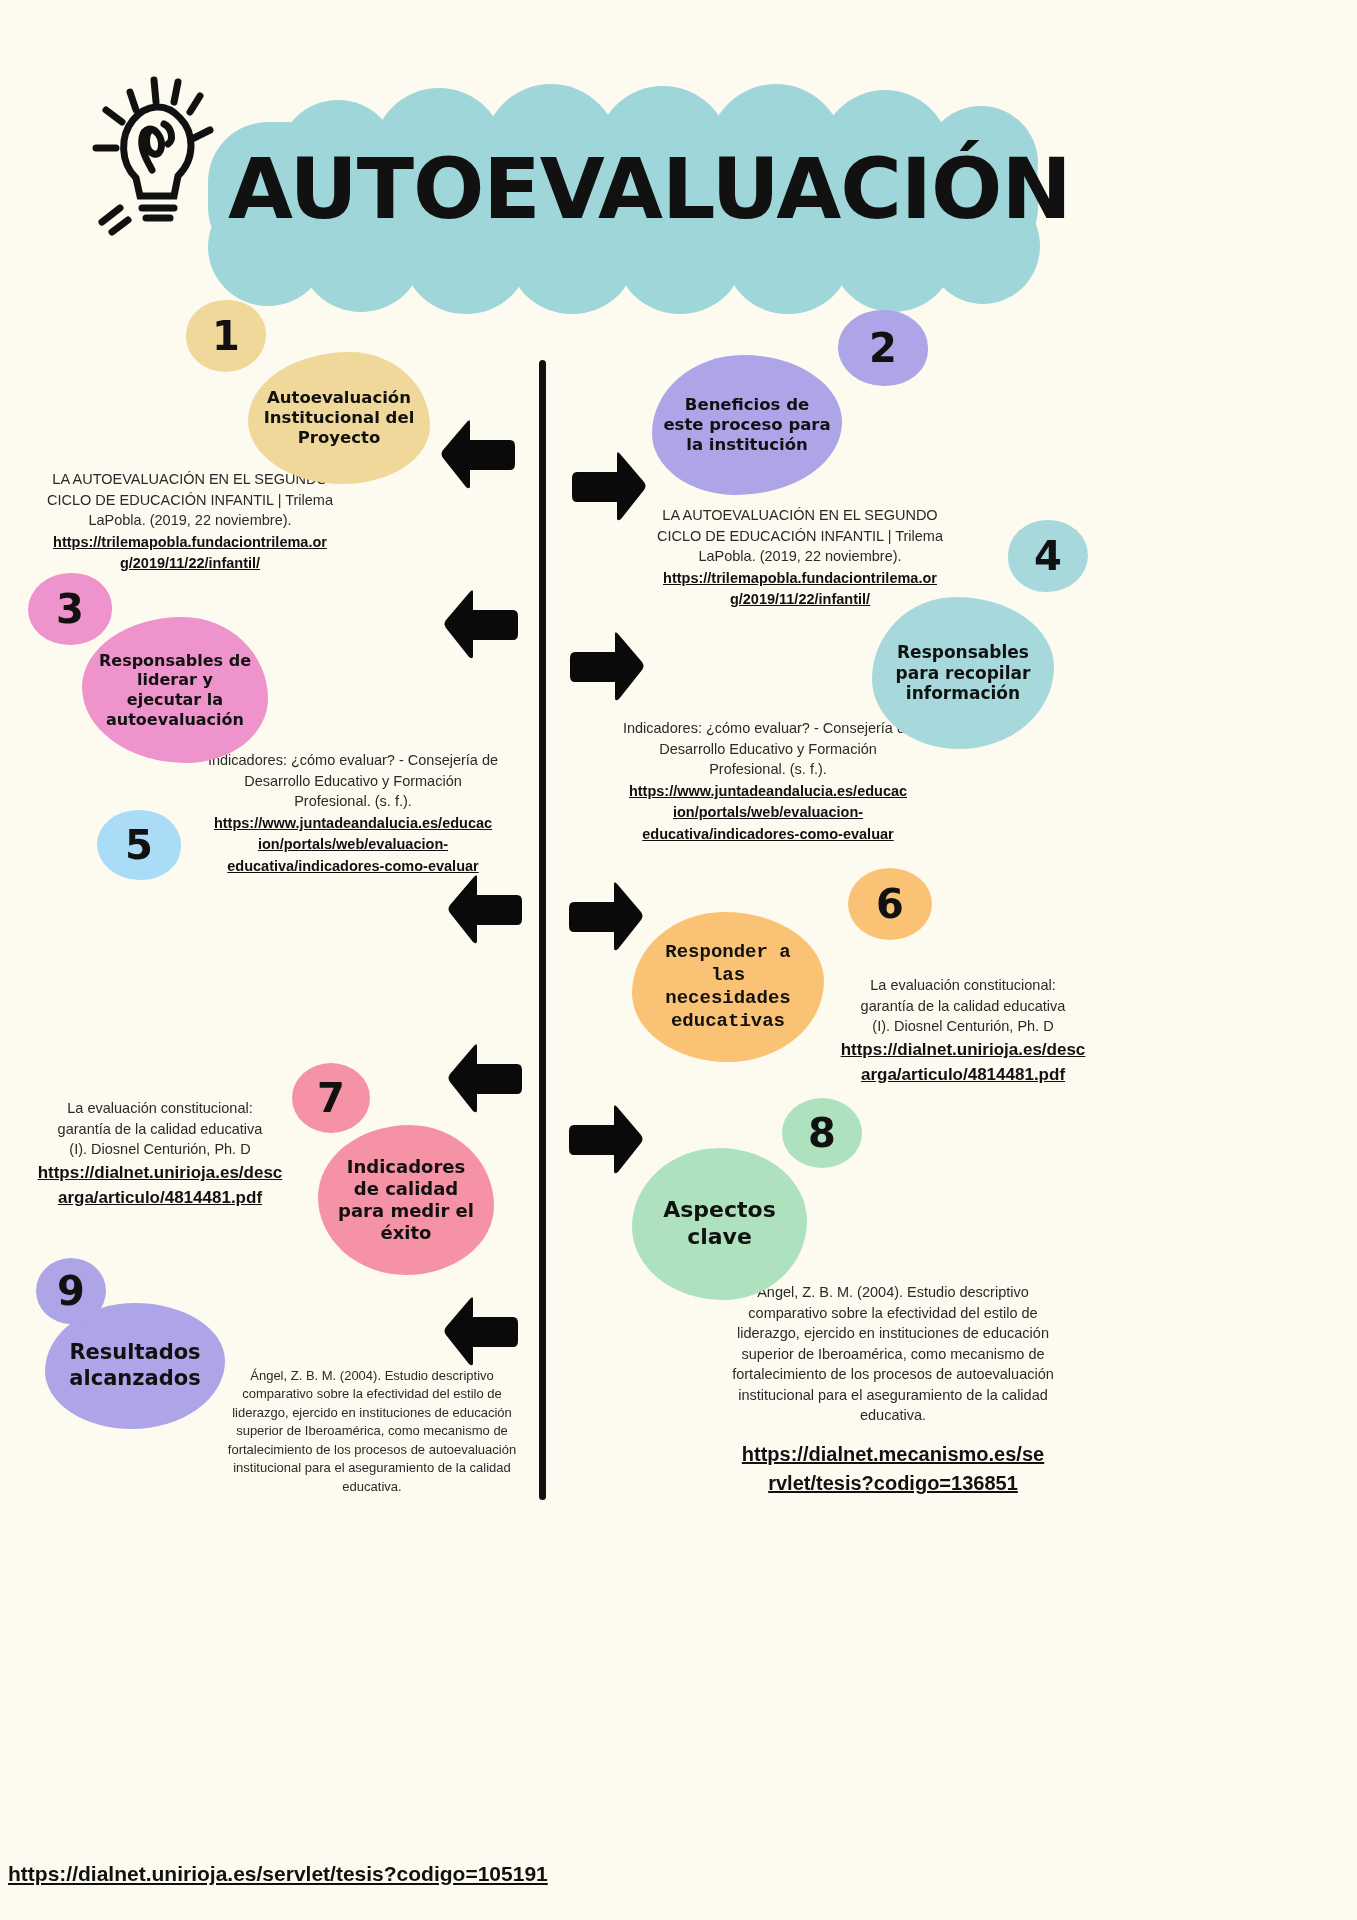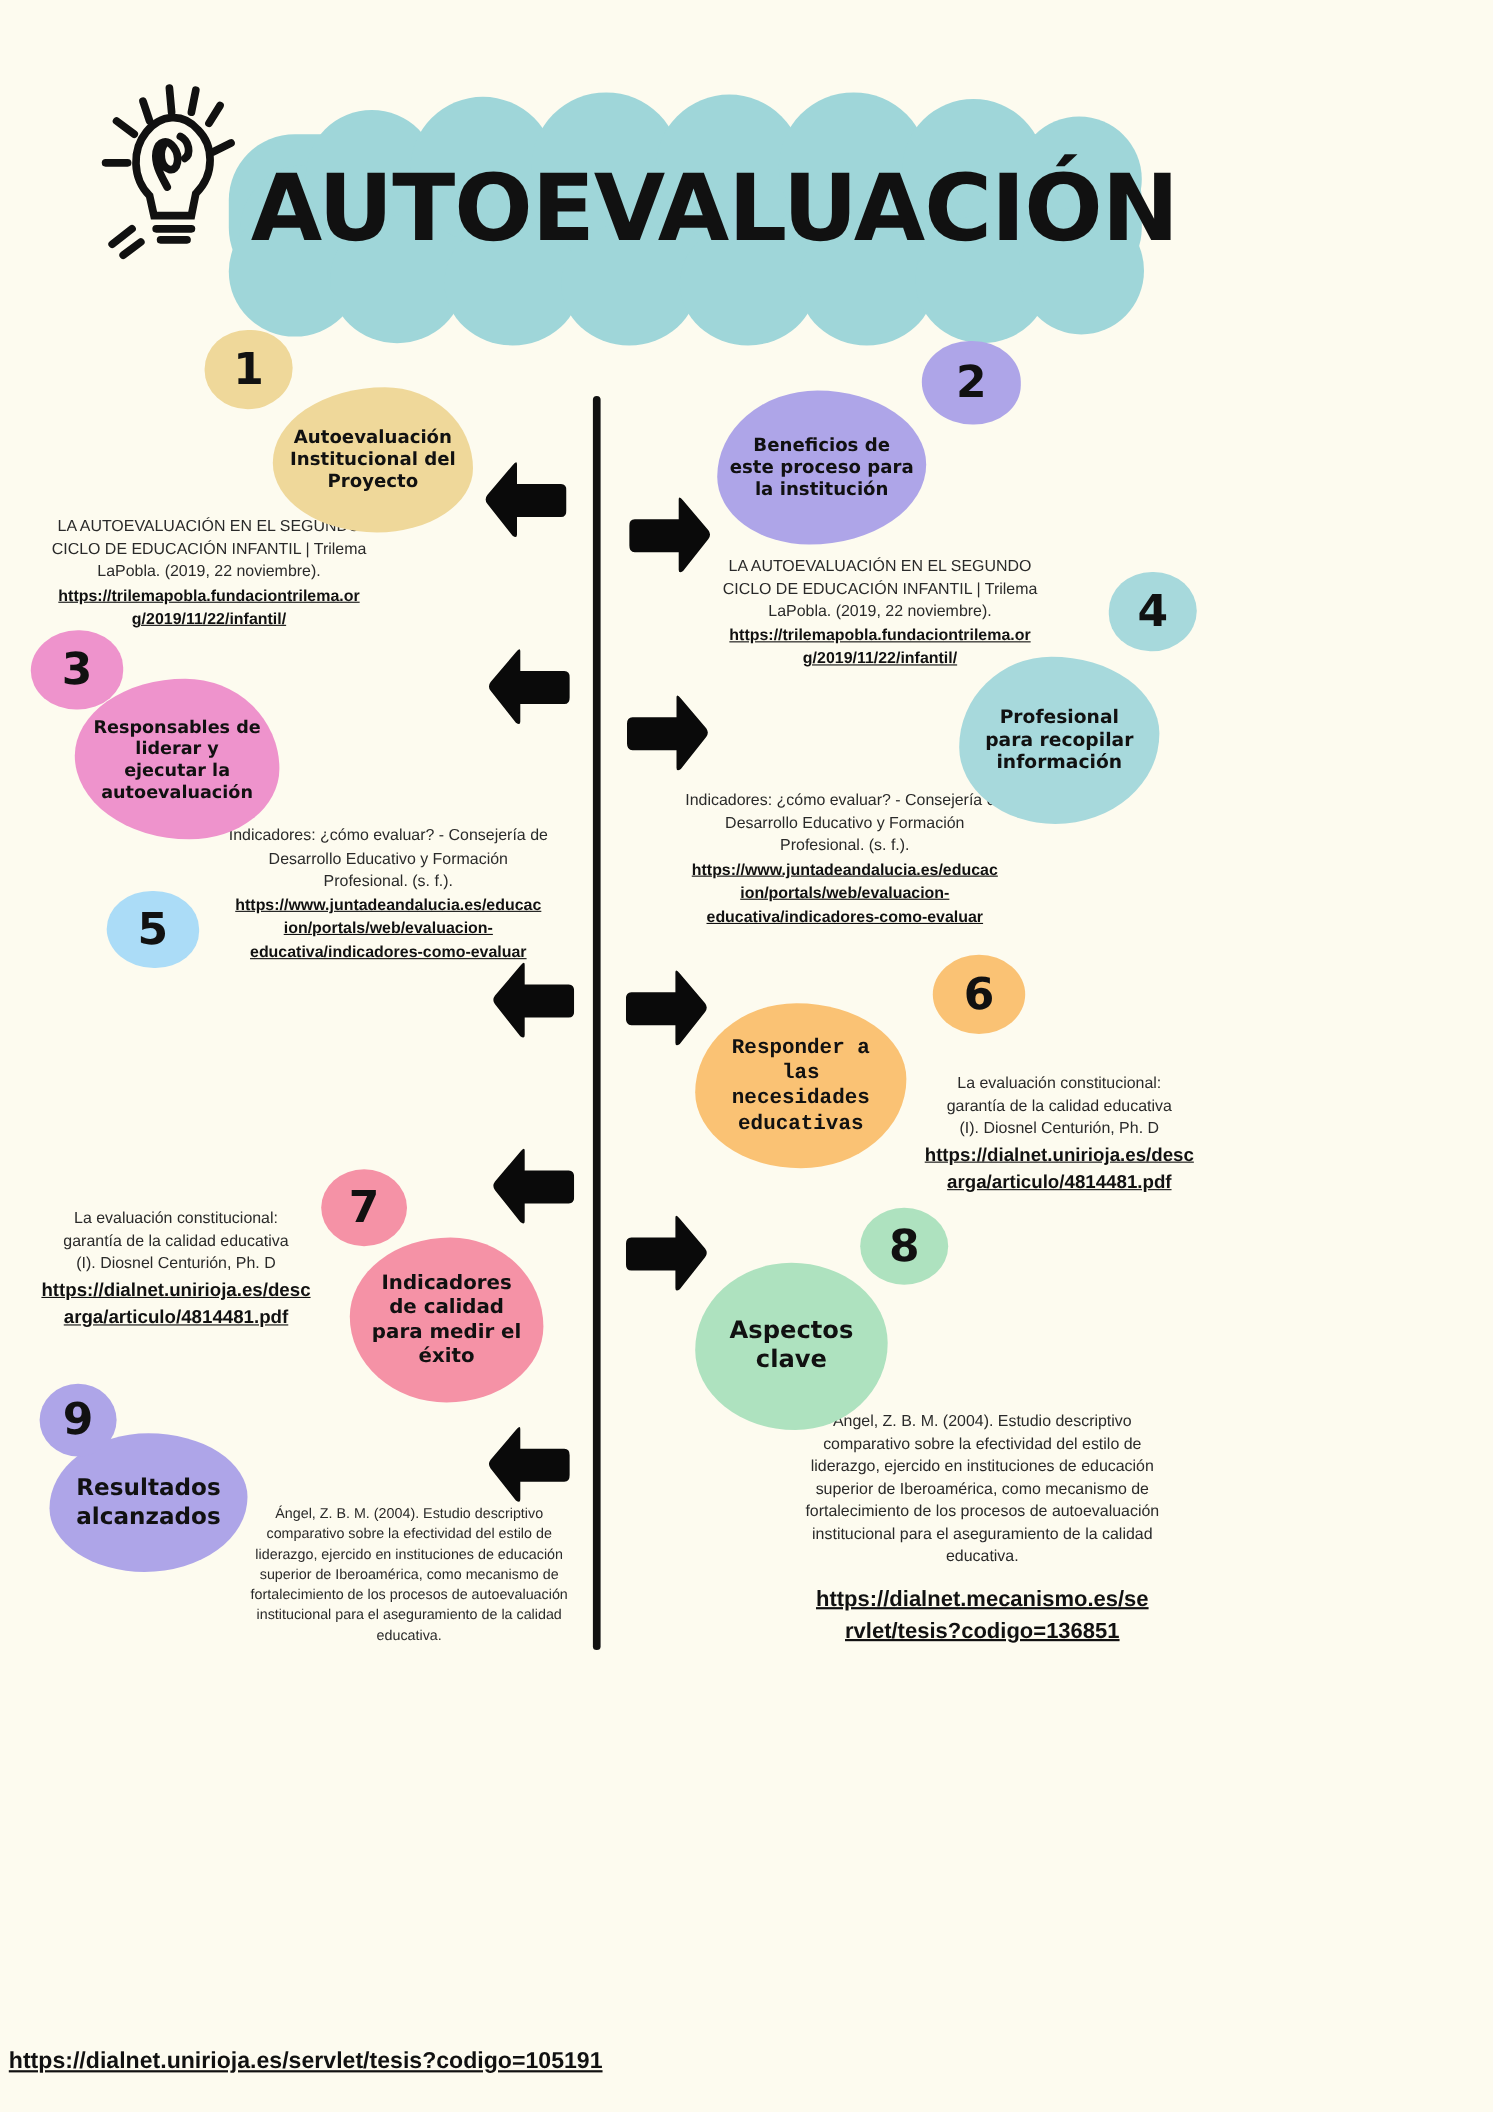--- a/index.html
+++ b/index.html
@@ -184,21 +184,21 @@
     <div>LA AUTOEVALUACIÓN EN EL SEGUNDO</div>
     <div>CICLO DE EDUCACIÓN INFANTIL | Trilema</div>
     <div>LaPobla. (2019, 22 noviembre).</div>
     <div class="url">https://trilemapobla.fundaciontrilema.or</div>
     <div class="url">g/2019/11/22/infantil/</div>
   </div>
 
   <div class="num-badge" style="left:28px; top:573px; width:84px; height:72px; background:#EE93CC; border-radius:52% 48% 50% 50%;">
     <span>3</span>
   </div>
-  <div class="blob" style="left:68px; top:617px; width:186px; height:146px; background:#EE93CC;
+  <div class="blob" style="left:82px; top:617px; width:186px; height:146px; background:#EE93CC;
               border-radius:54% 46% 44% 56% / 48% 56% 44% 52%; font-size:16px;">
     <span style="white-space:pre-line;">Responsables de
 liderar y
 ejecutar la
 autoevaluación</span>
   </div>
   <div class="arrow" style="left:443px; top:588px;">
     <svg width="75" height="72" viewBox="0 0 75 72">
       <path d="M30 4 L30 22 L70 22 Q75 22 75 28 L75 46 Q75 52 70 52 L30 52 L30 68 Q30 72 26 69 L3 40 Q0 36 3 32 L26 5 Q30 0 30 4 Z" fill="#0a0a0a"></path>
     </svg>
@@ -210,21 +210,21 @@
     <div class="url">https://www.juntadeandalucia.es/educac</div>
     <div class="url">ion/portals/web/evaluacion-</div>
     <div class="url">educativa/indicadores-como-evaluar</div>
   </div>
 
   <div class="num-badge" style="left:1008px; top:520px; width:80px; height:72px; background:#A7D9DC; border-radius:50% 50% 52% 48%;">
     <span>4</span>
   </div>
   <div class="blob" style="left:872px; top:597px; width:182px; height:152px; background:#A7D9DC;
               border-radius:46% 54% 52% 48% / 54% 46% 54% 46%; font-size:17px;">
-    <span style="white-space:pre-line;">Profesional
+    <span style="white-space:pre-line;">Responsables
 para recopilar
 información</span>
   </div>
   <div class="arrow" style="left:570px; top:630px;">
     <svg width="75" height="72" viewBox="0 0 75 72">
       <path d="M45 4 L45 22 L5 22 Q0 22 0 28 L0 46 Q0 52 5 52 L45 52 L45 68 Q45 72 49 69 L72 40 Q75 36 72 32 L49 5 Q45 0 45 4 Z" fill="#0a0a0a"></path>
     </svg>
   </div>
   <div class="cite" style="left:618px; top:718px; width:300px;">
     <div>Indicadores: ¿cómo evaluar? - Consejería de</div>

